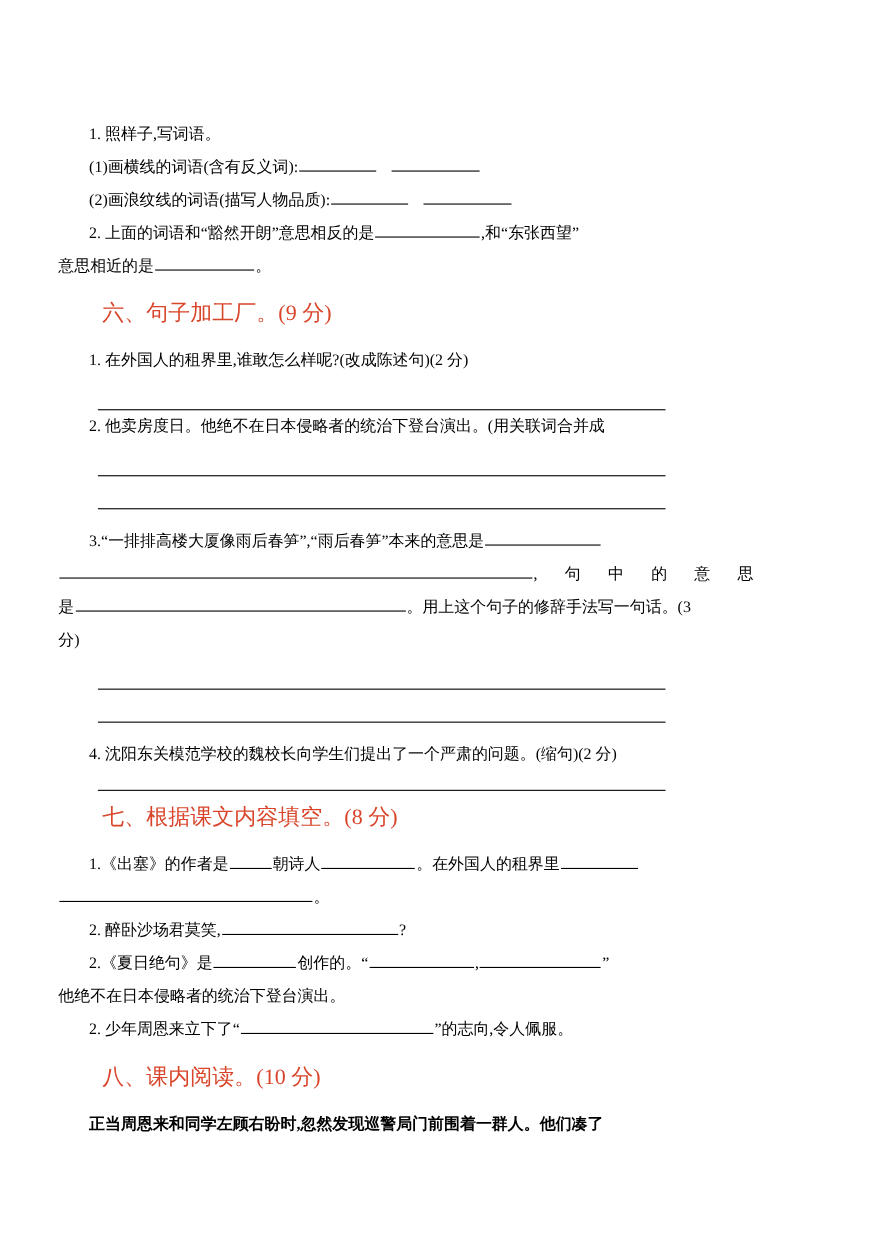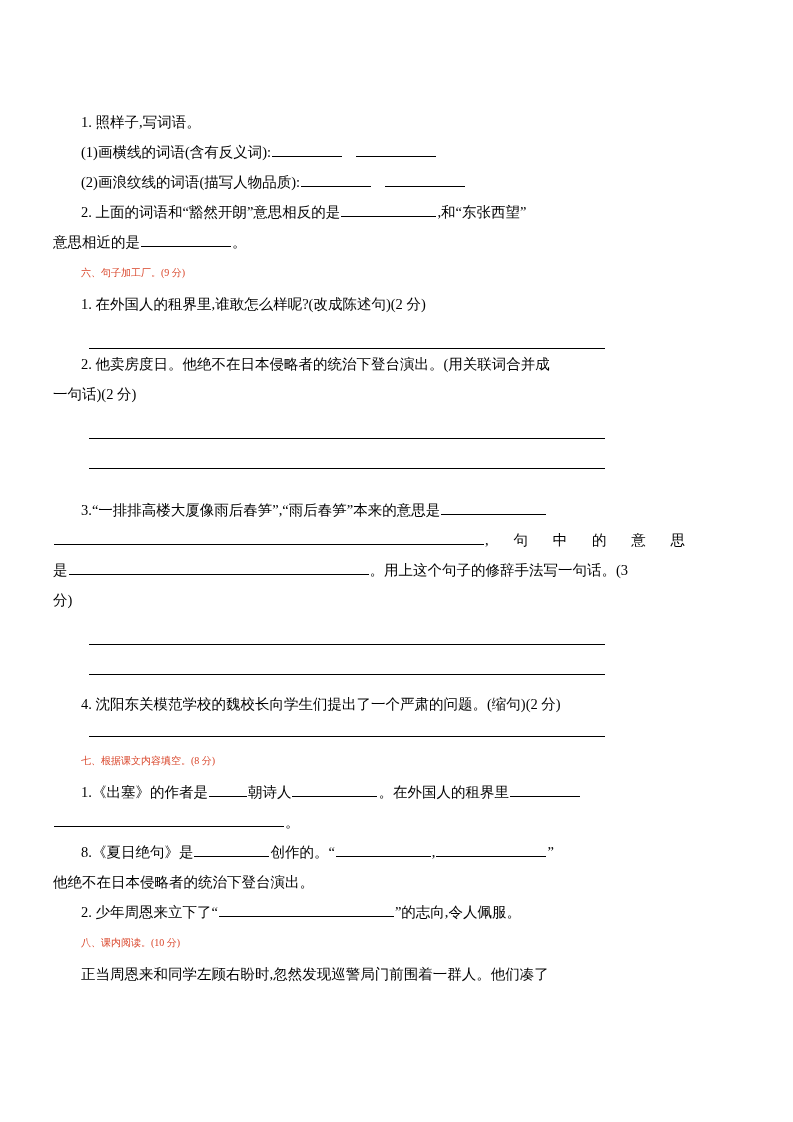--- a/index.html
+++ b/index.html
@@ -25,23 +25,23 @@
   }
   .line {
     font-size: 14.5px;
     line-height: 30px;
     margin: 0;
     white-space: nowrap;
   }
   .indent { text-indent: 28px; }
   .section-title {
     color: #d9452a;
-    font-size: 10px;
+    font-size: 20px;
     line-height: 32px;
-    margin: 0;
+    margin: 12px;
     text-indent: 28px;
     font-family: "Liberation Serif", "DejaVu Serif", serif;
   }
   .blank {
     display: inline-block;
     border-bottom: 1px solid #000;
     vertical-align: baseline;
     height: 15px;
     margin: 0 1px;
   }
@@ -50,21 +50,21 @@
     height: 1px;
     margin: 0 auto;
   }
   .ansblock { padding-top: 2px; }
   .just {
     text-align: justify;
     text-align-last: justify;
     white-space: normal;
   }
   .bold-read {
-    font-weight: normal;
+    font-weight: bold;
     font-size: 14.5px;
     line-height: 30px;
     text-indent: 28px;
     margin: 0;
   }
 </style>
 </head>
 <body>
 
 <div class="page">
@@ -82,30 +82,29 @@
   <p class="section-title">六、句子加工厂。(9 分)</p>
 
   <p class="line indent">1. 在外国人的租界里,谁敢怎么样呢?(改成陈述句)(2 分)</p>
 
   <div class="ansblock">
     <div style="height:26px"></div>
     <div class="ansline" style="width:516px;margin-left:36px"></div>
   </div>
 
   <p class="line indent" style="">2. 他卖房度日。他绝不在日本侵略者的统治下登台演出。(用关联词合并成</p>
-  <p class="line">一句话)(2 分)</p>
 
   <div class="ansblock">
     <div style="height:26px"></div>
     <div class="ansline" style="width:516px;margin-left:36px"></div>
     <div style="height:28px"></div>
     <div class="ansline" style="width:516px;margin-left:36px"></div>
   </div>
 
-  <p class="line indent" style="margin-top:26px"><span>3.“一排排高楼大厦像雨后春笋”,“雨后春笋”本来的意思是</span><span class="blank" style="width:105px"></span></p>
+  <p class="line indent" style="margin-top:14px"><span>3.“一排排高楼大厦像雨后春笋”,“雨后春笋”本来的意思是</span><span class="blank" style="width:105px"></span></p>
 
   <p class="line just"><span class="blank" style="width:430px"></span><span>,句中的意思</span></p>
 
   <p class="line"><span>是</span><span class="blank" style="width:300px"></span><span>。用上这个句子的修辞手法写一句话。(3</span></p>
 
   <p class="line">分)</p>
 
   <div class="ansblock">
     <div style="height:26px"></div>
     <div class="ansline" style="width:516px;margin-left:36px"></div>
@@ -119,22 +118,23 @@
     <div style="height:14px"></div>
     <div class="ansline" style="width:516px;margin-left:36px"></div>
   </div>
 
   <p class="section-title" style="margin-top:8px">七、根据课文内容填空。(8 分)</p>
 
   <p class="line indent"><span>1.《出塞》的作者是</span><span class="blank" style="width:38px"></span><span>朝诗人</span><span class="blank" style="width:85px"></span><span>。在外国人的租界里</span><span class="blank" style="width:70px"></span></p>
 
   <p class="line"><span class="blank" style="width:230px"></span><span>。</span></p>
 
+  <p class="line indent"><span>2. 醉卧沙场君莫笑,</span><span class="blank" style="width:160px"></span><span>?</span></p>
 
-  <p class="line indent"><span>8.《夏日绝句》是</span><span class="blank" style="width:75px"></span><span>创作的。“</span><span class="blank" style="width:95px"></span><span>,</span><span class="blank" style="width:110px"></span><span>”</span></p>
+  <p class="line indent"><span>2.《夏日绝句》是</span><span class="blank" style="width:75px"></span><span>创作的。“</span><span class="blank" style="width:95px"></span><span>,</span><span class="blank" style="width:110px"></span><span>”</span></p>
 
   <p class="line">他绝不在日本侵略者的统治下登台演出。</p>
 
   <p class="line indent"><span>2. 少年周恩来立下了“</span><span class="blank" style="width:175px"></span><span>”的志向,令人佩服。</span></p>
 
   <p class="section-title">八、课内阅读。(10 分)</p>
 
   <p class="bold-read">正当周恩来和同学左顾右盼时,忽然发现巡警局门前围着一群人。他们凑了</p>
 
 </div>

